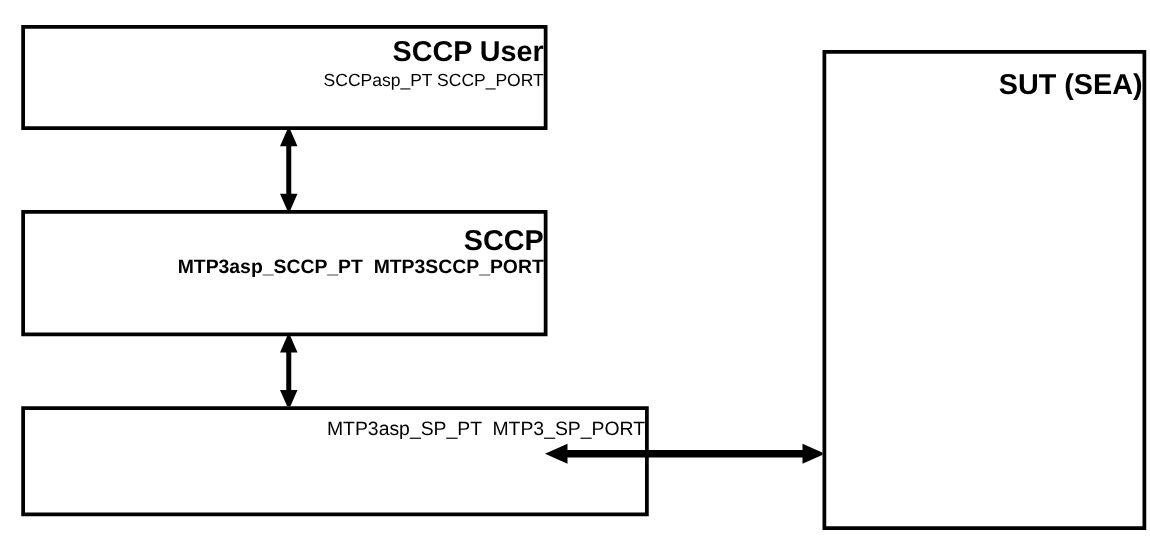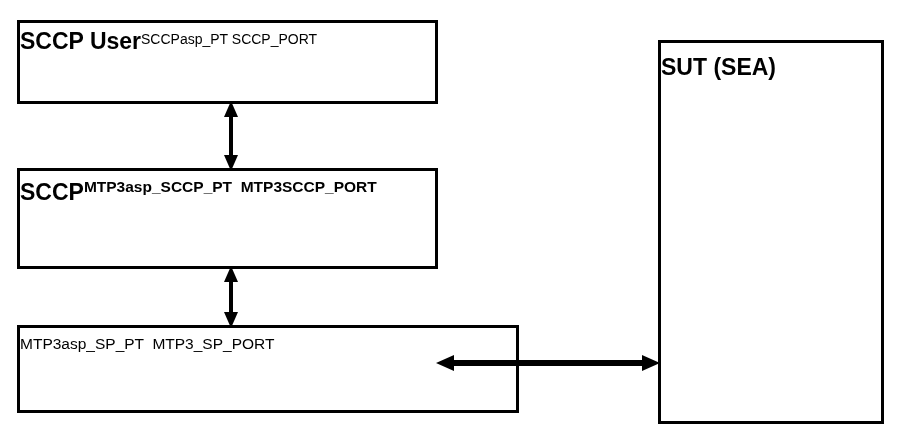--- a/index.html
+++ b/index.html
@@ -17,22 +17,22 @@
     height: 447px;
     background: #ffffff;
     overflow: hidden;
   }
   .node-box {
     position: absolute;
     box-sizing: border-box;
     background: #ffffff;
     border: 3px solid #000000;
     display: flex;
-    flex-direction: row;
-    align-items: flex-start;
+    flex-direction: column;
+    align-items: flex-end;
   }
   .line-bold {
     font-weight: bold;
     white-space: pre;
     line-height: 1.08;
     text-align: center;
   }
   .line-reg {
     font-weight: normal;
     white-space: pre;
@@ -71,21 +71,21 @@
     height: 88px;
     padding-top: 8px;
   }
   #box-system .line-reg  { font-size: 15.5px; }
   #box-system .line-bold { font-size: 22px; margin-top: 1px; }
 
   
   #box-sut {
     left: 658px;
     top: 40px;
-    width: 226px;
+    width: 259px;
     height: 384px;
     padding-top: 12px;
   }
   #box-sut .line-bold { font-size: 23px; }
 
   
   .connector {
     position: absolute;
   }
   .connector svg { display: block; }

